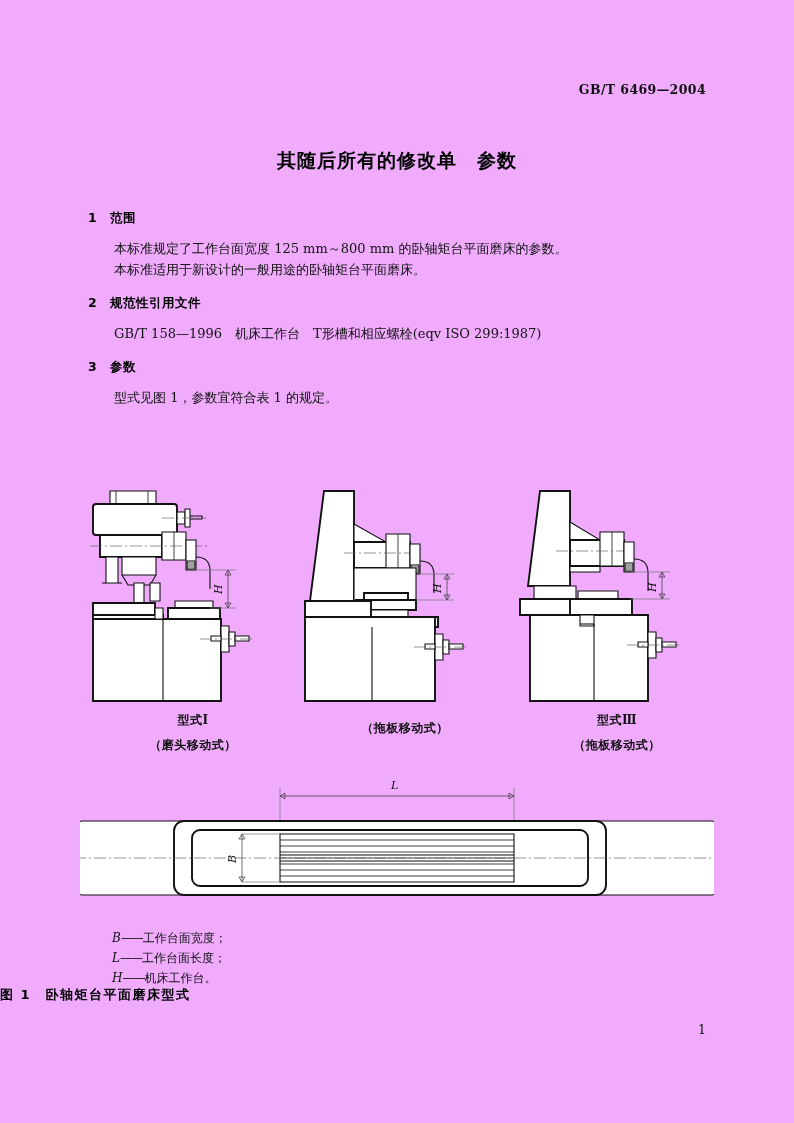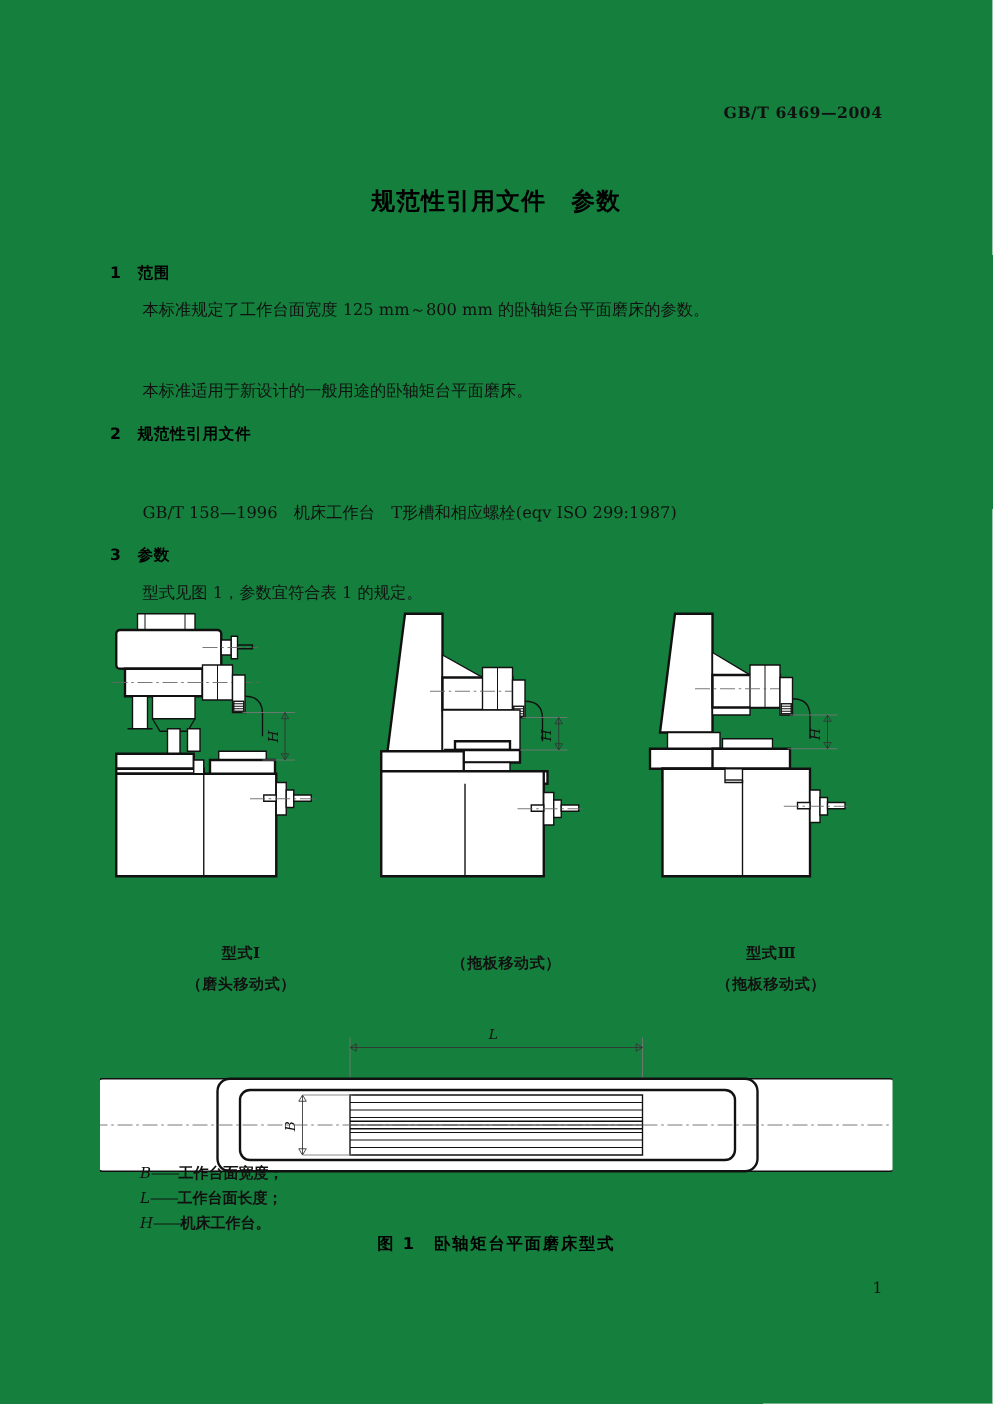--- a/index.html
+++ b/index.html
@@ -9,21 +9,21 @@
   }
   body {
     font-family: "DejaVu Serif", "Liberation Serif", serif;
     color: #111111;
   }
   #page {
     position: relative;
     width: 794px;
     height: 1123px;
     margin: 0 auto;
-    background: #15803d;
+    background: #f0abfc;
     overflow: hidden;
   }
 
   
   .doc-header {
     position: absolute;
     top: 82px;
     right: 88px;
     font-family: "DejaVu Serif", "Liberation Serif", serif;
     font-weight: bold;
@@ -65,21 +65,21 @@
   .para {
     font-family: "DejaVu Serif", "Liberation Serif", serif;
     font-size: 13px;
     line-height: 21px;
     color: #111;
     margin: 0;
     text-align: justify;
     text-justify: inter-character;
   }
   .para.indent { text-indent: 26px; }
-  .para.pad1 { padding-left: 26px; margin-top: 44px; }
+  .para.pad1 { padding-left: 26px; }
   .gap-sec { height: 15px; }
 
   
   .figure-wrap {
     position: absolute;
     left: 0;
     top: 482px;
     width: 794px;
   }
   .machines {
@@ -94,21 +94,20 @@
     height: 230px;
   }
   .m1 { left: 88px; }
   .m2 { left: 300px; }
   .m3 { left: 512px; }
 
   .type-labels {
     position: relative;
     width: 666px;
     height: 50px;
-    margin-top: 42px;
   }
   .type-label {
     position: absolute;
     width: 210px;
     text-align: center;
     font-family: "DejaVu Serif", "Liberation Serif", serif;
     font-size: 12px;
     color: #111;
   }
   .type-label .ln1 { font-weight: bold; letter-spacing: 0.5px; }
@@ -136,28 +135,28 @@
     font-family: "DejaVu Serif", "Liberation Serif", serif;
     font-size: 12px;
     line-height: 20px;
     color: #111;
   }
   .legend .sym {
     font-style: italic;
     font-family: "DejaVu Serif", "Liberation Serif", serif;
   }
   .legend .dash { letter-spacing: -1px; }
-  .legend b { font-weight: bold; }
+  .legend b { font-weight: normal; }
 
   .fig-caption {
     position: absolute;
     left: 0;
     top: 986px;
     width: 794px;
-    text-align: center;
+    text-align: left;
     font-family: "DejaVu Sans", "Liberation Sans", sans-serif;
     font-weight: bold;
     font-size: 13px;
     letter-spacing: 1.5px;
     color: #000;
   }
 
   .page-num {
     position: absolute;
     right: 88px;
@@ -183,21 +182,21 @@
     fill: #111;
   }
 </style>
 </head>
 <body>
 
 <div id="page">
 
   <div class="doc-header">GB/T 6469—2004</div>
 
-  <div class="doc-title">规范性引用文件　参数</div>
+  <div class="doc-title">其随后所有的修改单　参数</div>
 
   <div class="body-area">
 
     <div class="sec-head">
       <span class="num">1</span><span>范围</span>
     </div>
     <p class="para indent">本标准规定了工作台面宽度 125 mm～800 mm 的卧轴矩台平面磨床的参数。</p>
     <p class="para pad1">本标准适用于新设计的一般用途的卧轴矩台平面磨床。</p>
 
     <div class="gap-sec"></div>

